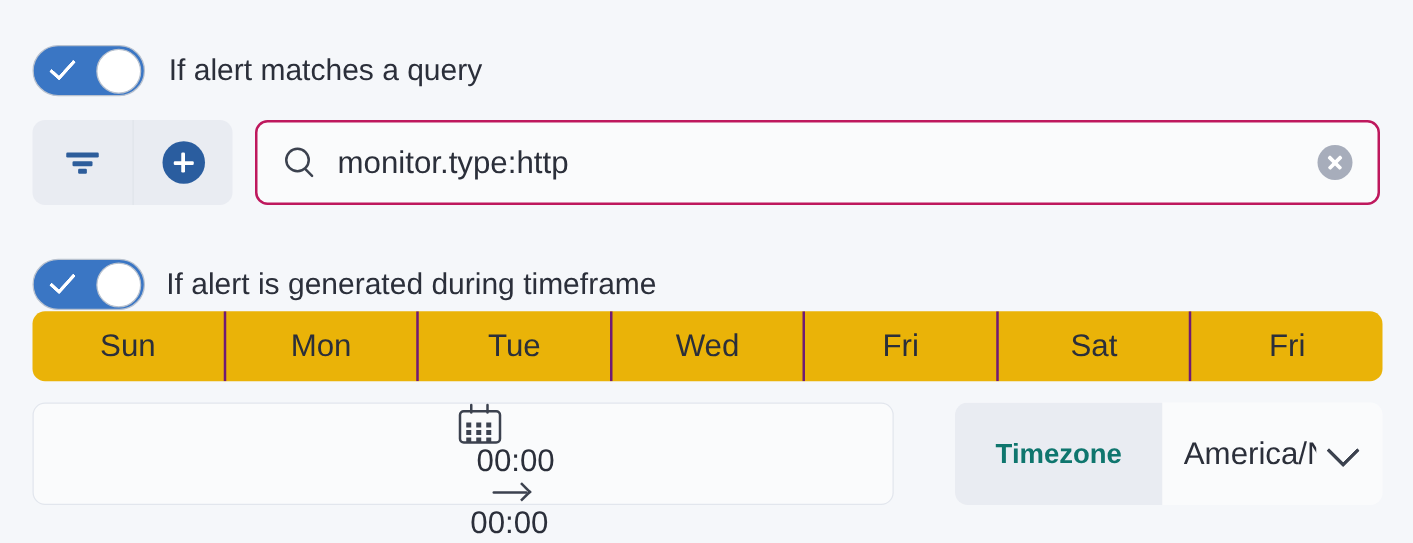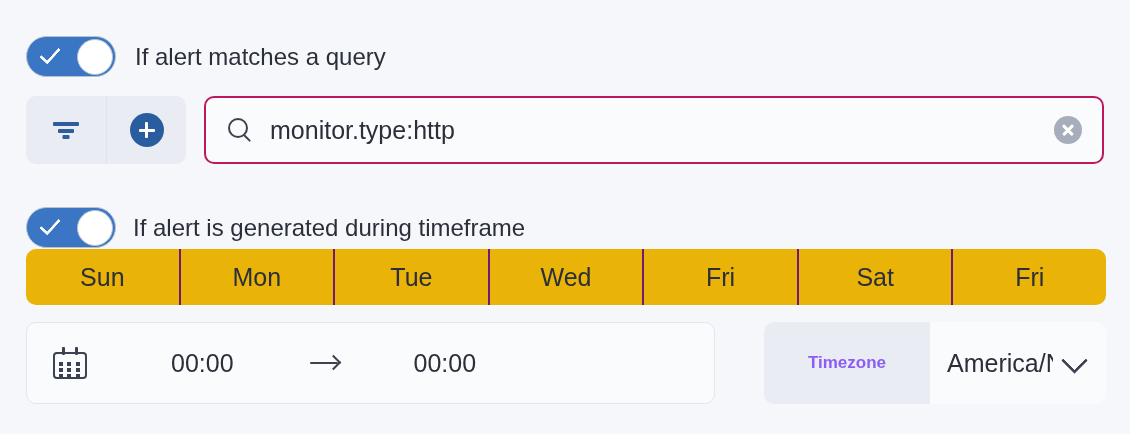--- a/index.html
+++ b/index.html
@@ -221,20 +221,21 @@
     left: 26px;
     top: 322px;
     width: 689px;
     height: 82px;
     background: #fafbfc;
     border: 1px solid #e2e6ed;
     border-radius: 10px;
     box-sizing: border-box;
     display: flex;
     align-items: center;
+    flex-direction: column;
   }
   .cal-icon {
     margin-left: 26px;
     width: 34px;
     height: 32px;
     position: relative;
     flex: none;
   }
   .cal-icon .body {
     position: absolute;
@@ -305,23 +306,23 @@
     overflow: hidden;
     display: flex;
     background: #fafbfc;
   }
   .tz-label {
     width: 166px;
     background: #e9ecf2;
     display: flex;
     align-items: center;
     justify-content: center;
-    font-size: 17px;
+    font-size: 22px;
     font-weight: bold;
-    color: #8b5cf6;
+    color: #0f766e;
     flex: none;
   }
   .tz-select {
     flex: 1;
     background: #fafbfc;
     display: flex;
     align-items: center;
     position: relative;
     cursor: pointer;
     overflow: hidden;

